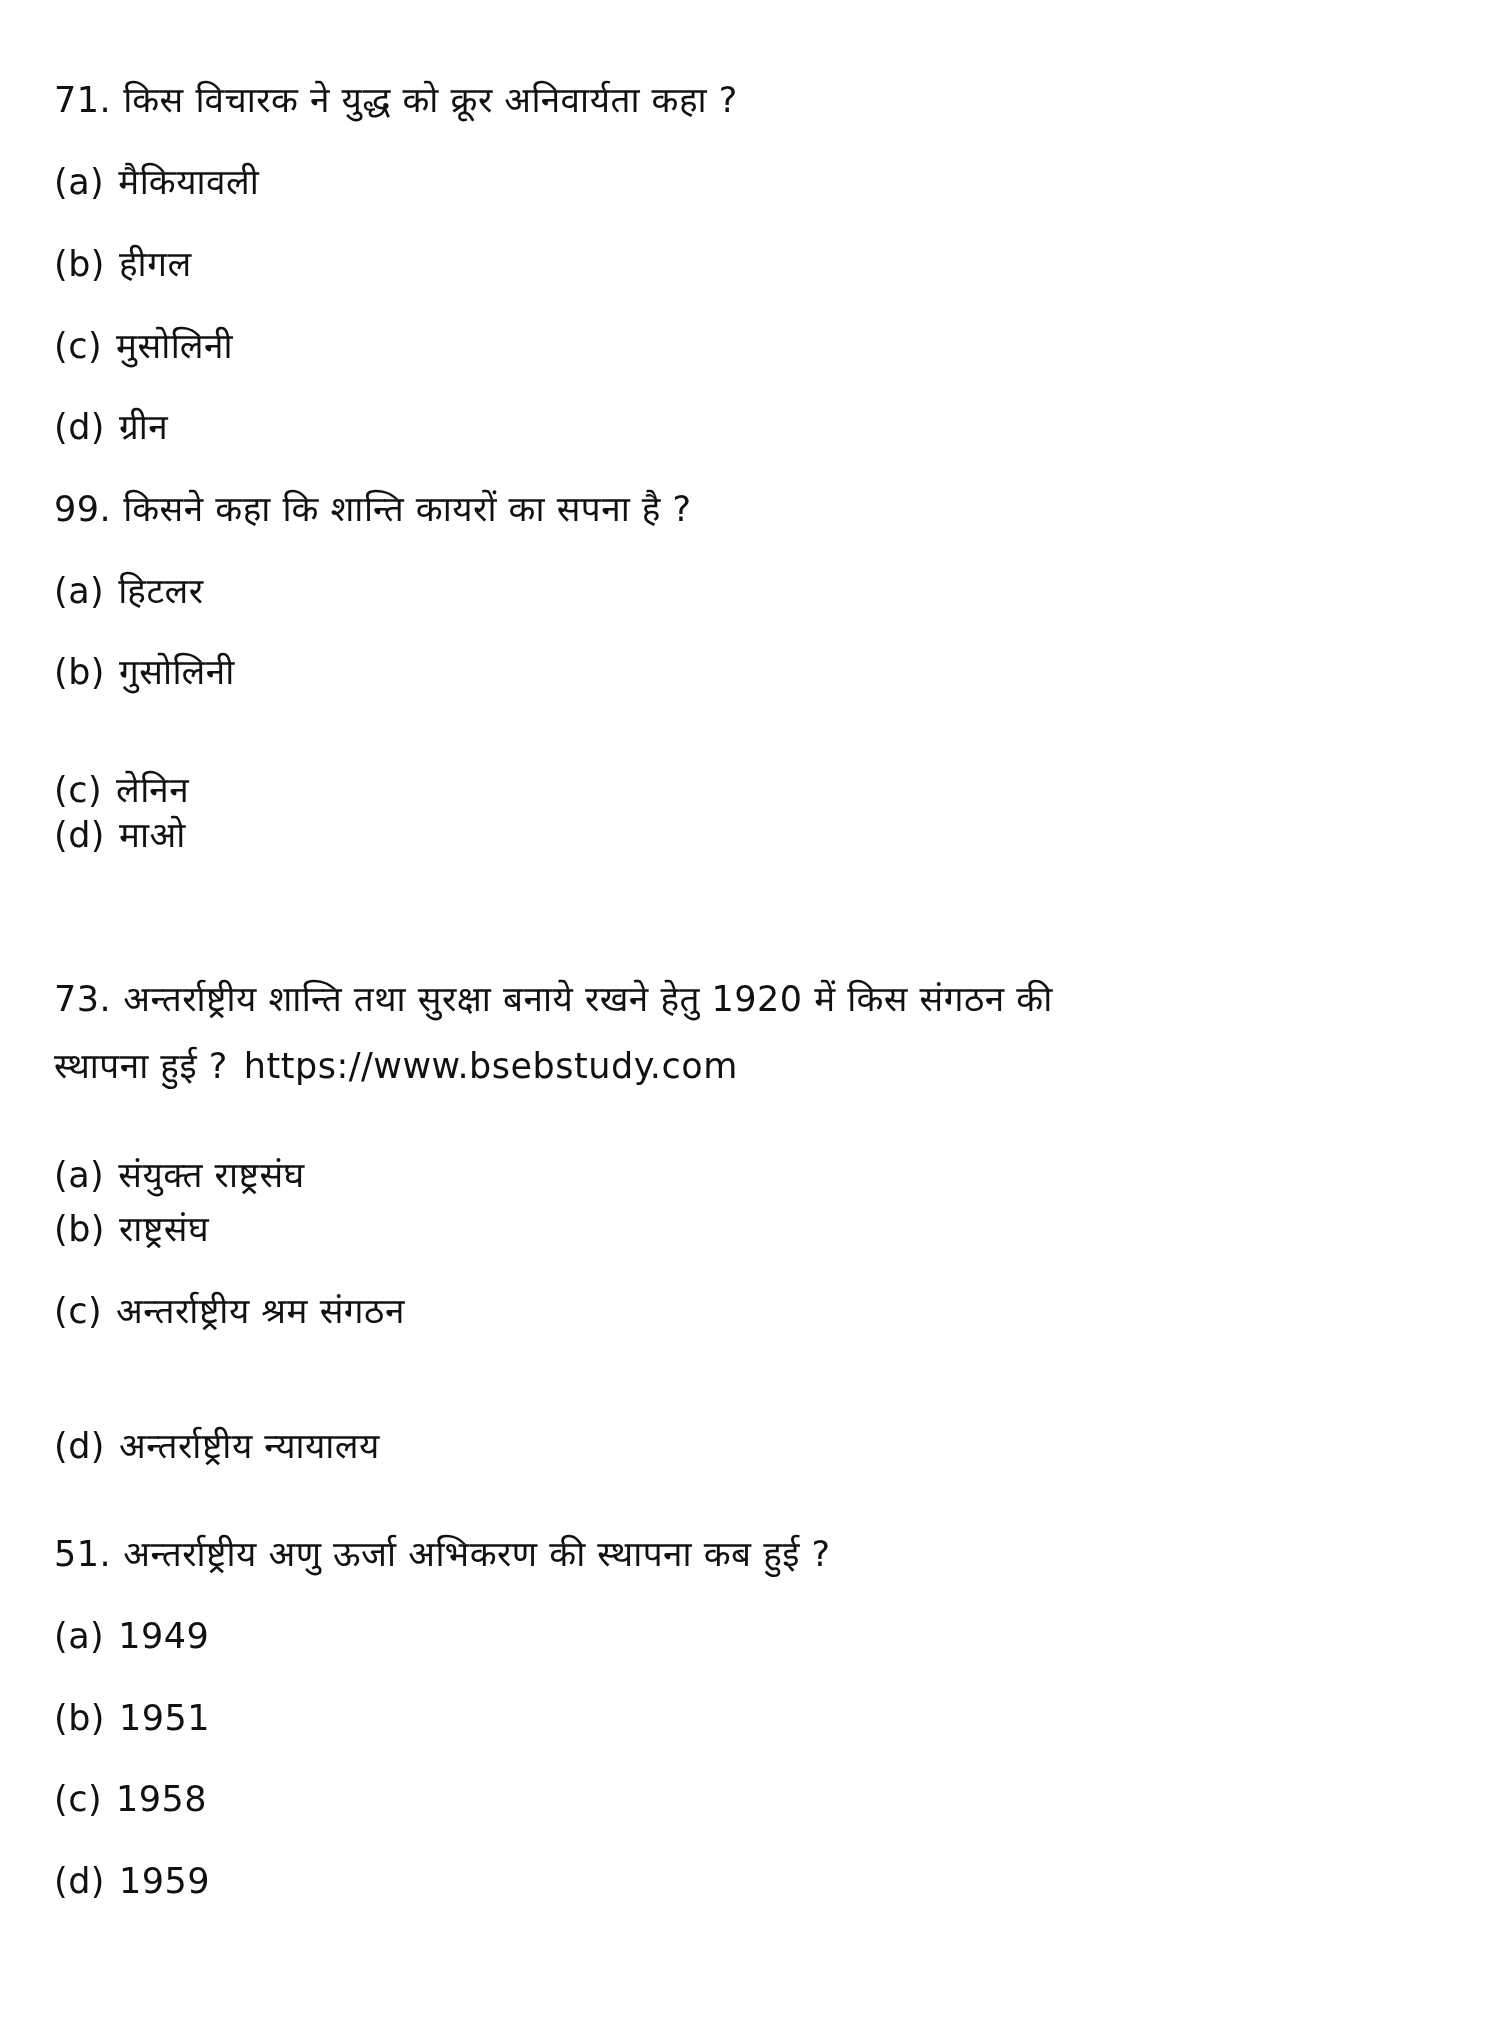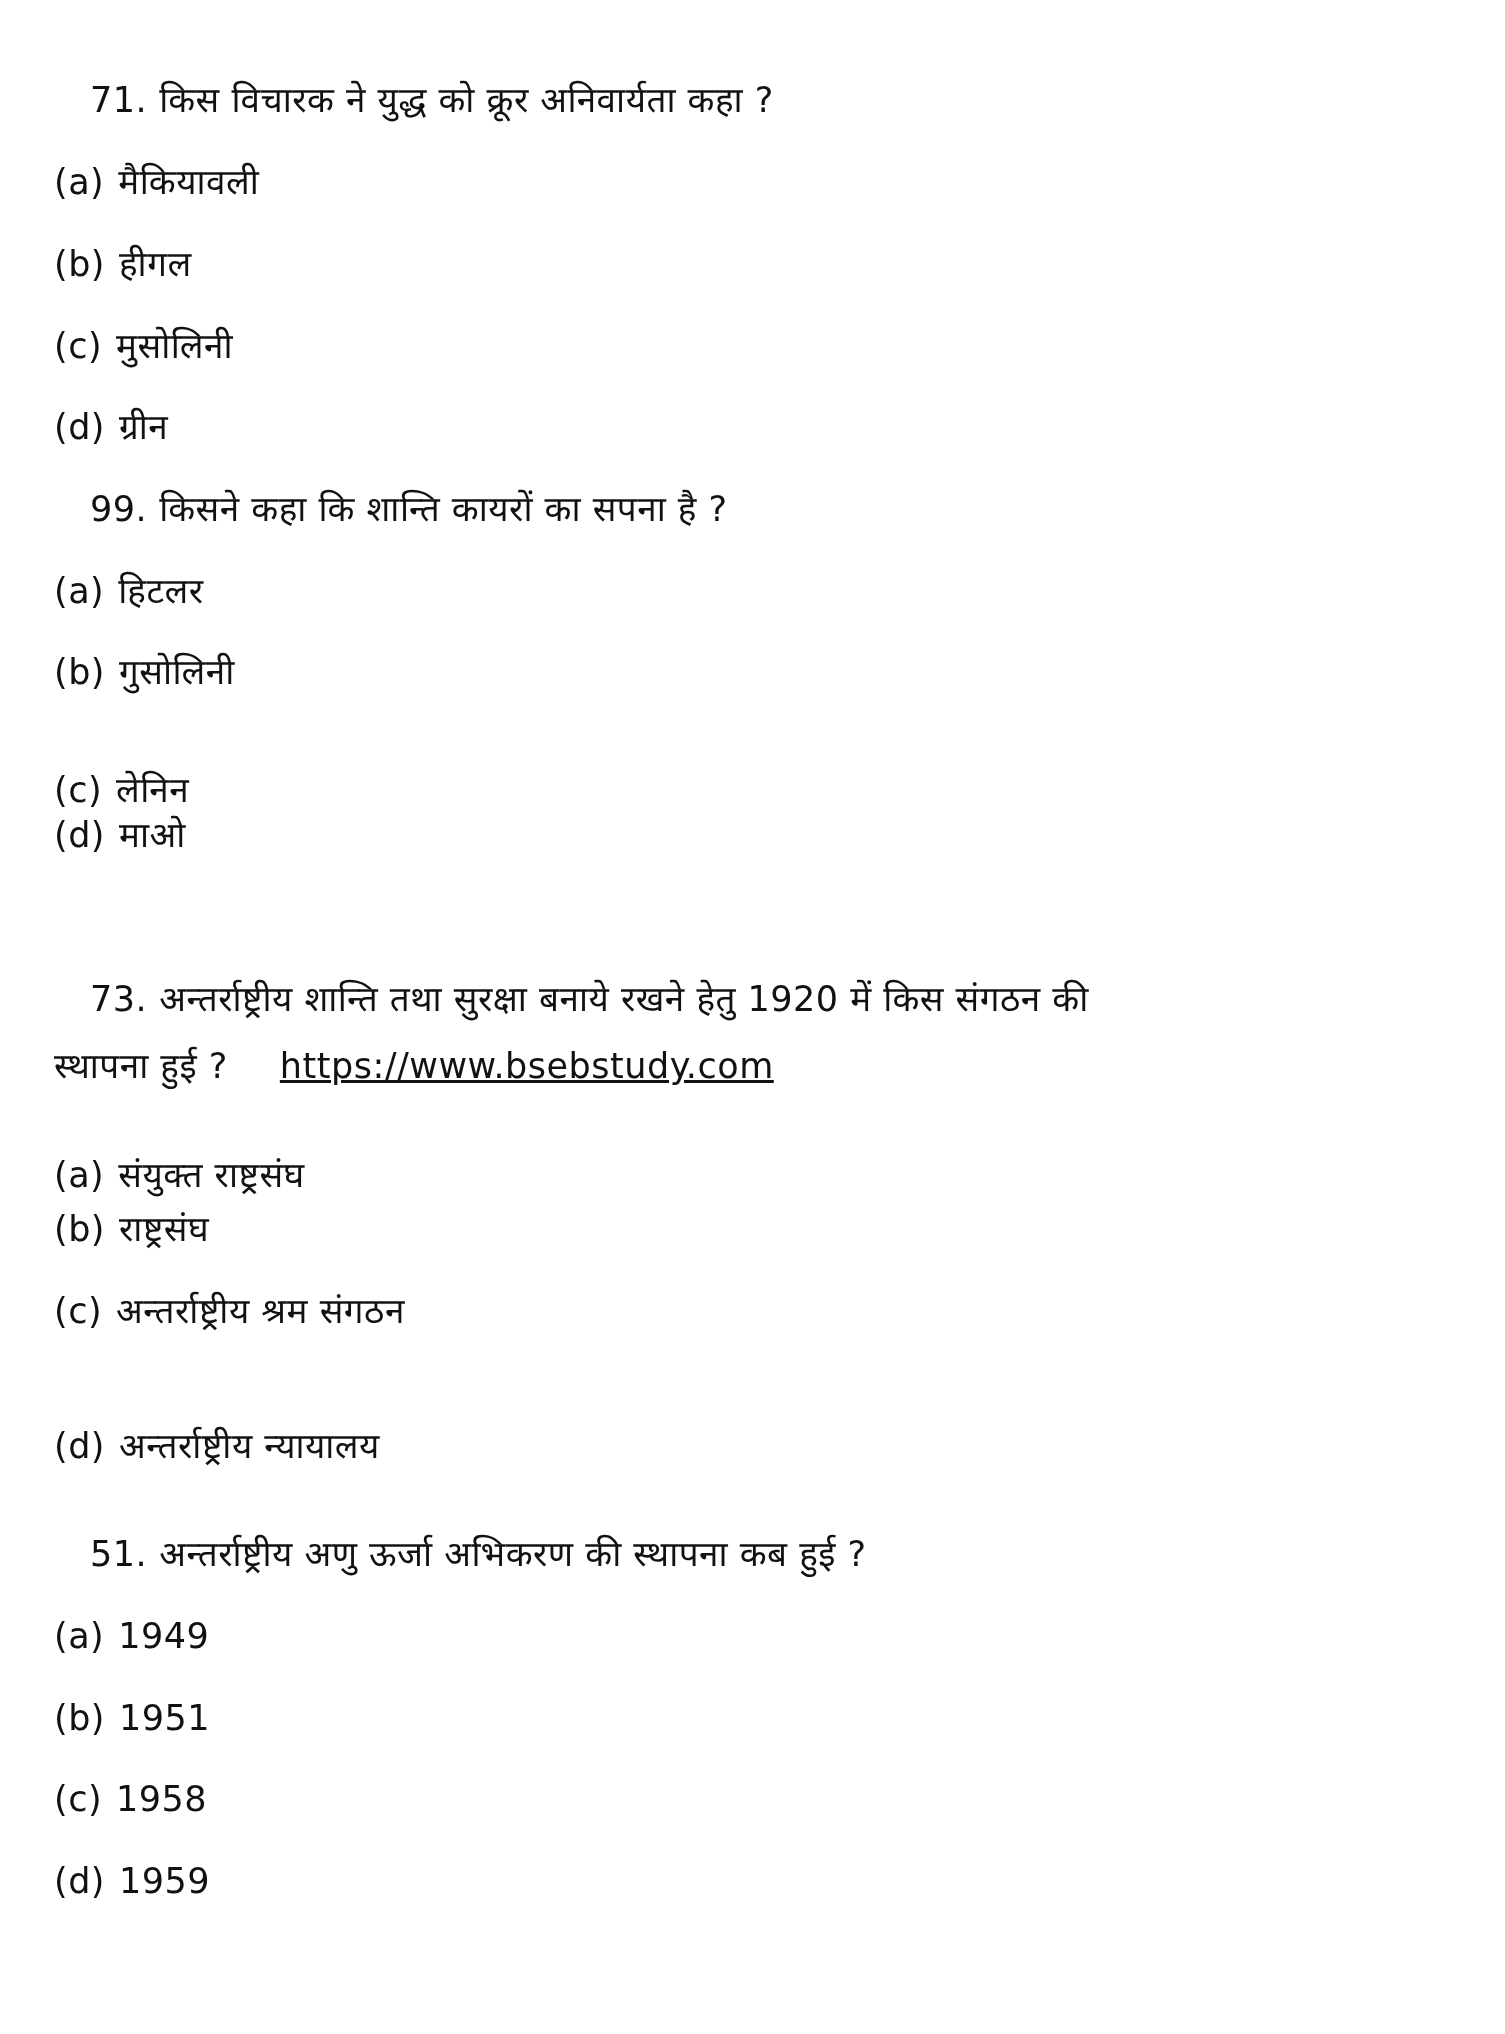--- a/index.html
+++ b/index.html
@@ -6,23 +6,23 @@
   body {
     width: 1505px; height: 2034px; position: relative; overflow: hidden;
     font-family: "DejaVu Sans", "Liberation Sans", sans-serif;
     color: #111111;
   }
   .line {
     position: absolute; left: 54px;
     font-size: 35px; line-height: 44px; white-space: nowrap;
     letter-spacing: 0.5px;
   }
-  .qnum { margin-right: 12px; margin-left: 36px; }
+  .qnum { margin-right: 12px; }
   .opt-label { display: inline-block; margin-right: 14px; }
-  .url { margin-left: 52px; text-decoration: underline; }
+  .url { margin-left: 16px; }
 </style>
 </head>
 <body>
 
 <div class="line" style="top:78px">
   <span class="qnum">71.</span><span>किस विचारक ने युद्ध को क्रूर अनिवार्यता कहा ?</span>
 </div>
 <div class="line" style="top:160px"><span class="opt-label">(a)</span><span>मैकियावली</span></div>
 <div class="line" style="top:242px"><span class="opt-label">(b)</span><span>हीगल</span></div>
 <div class="line" style="top:324px"><span class="opt-label">(c)</span><span>मुसोलिनी</span></div>

